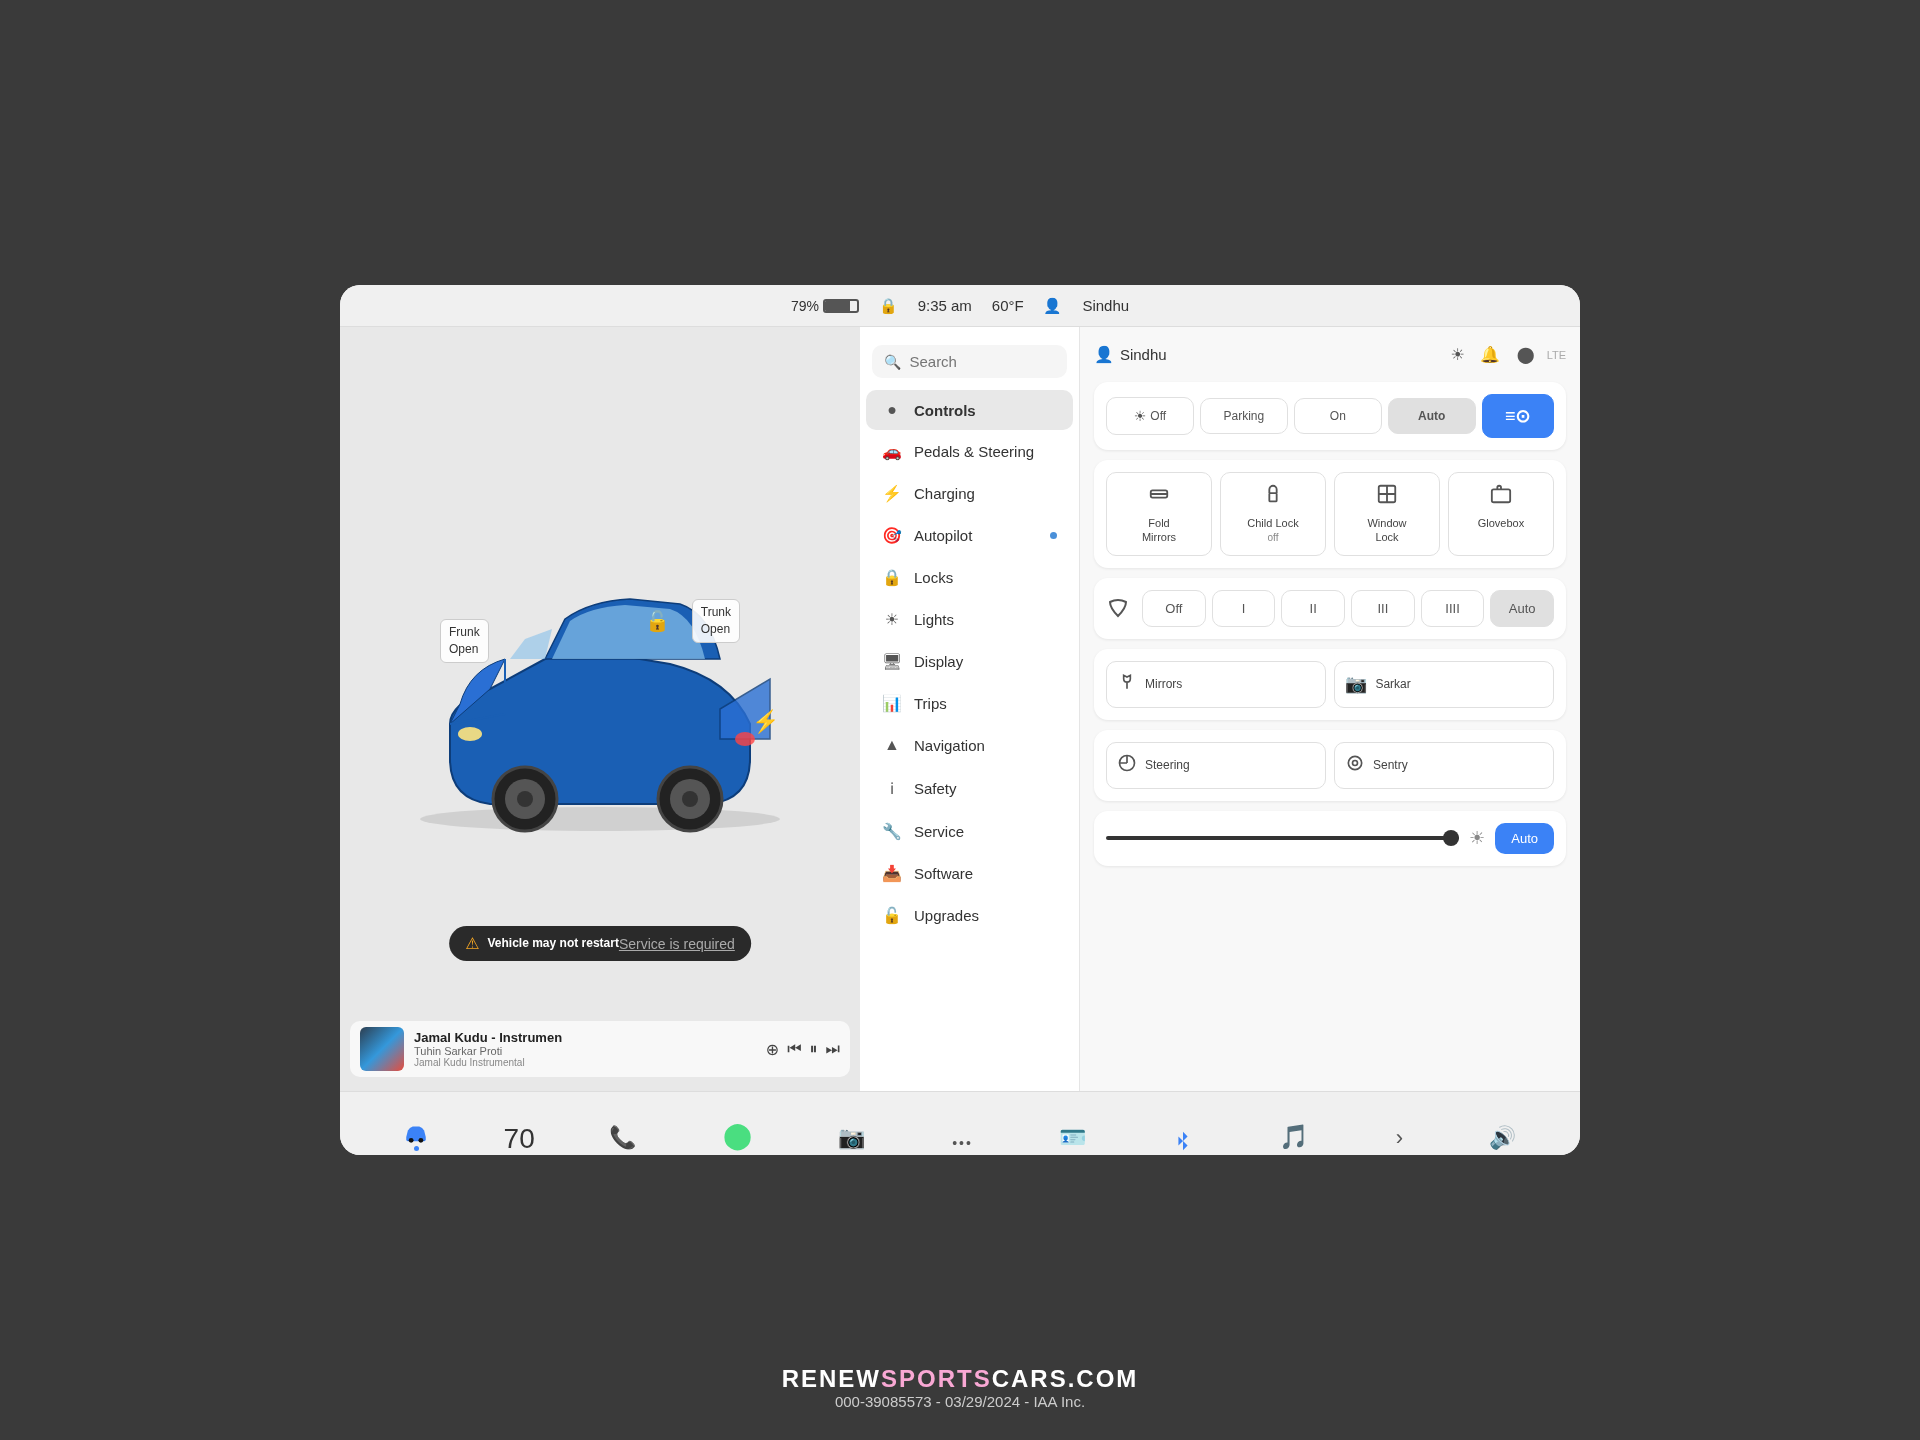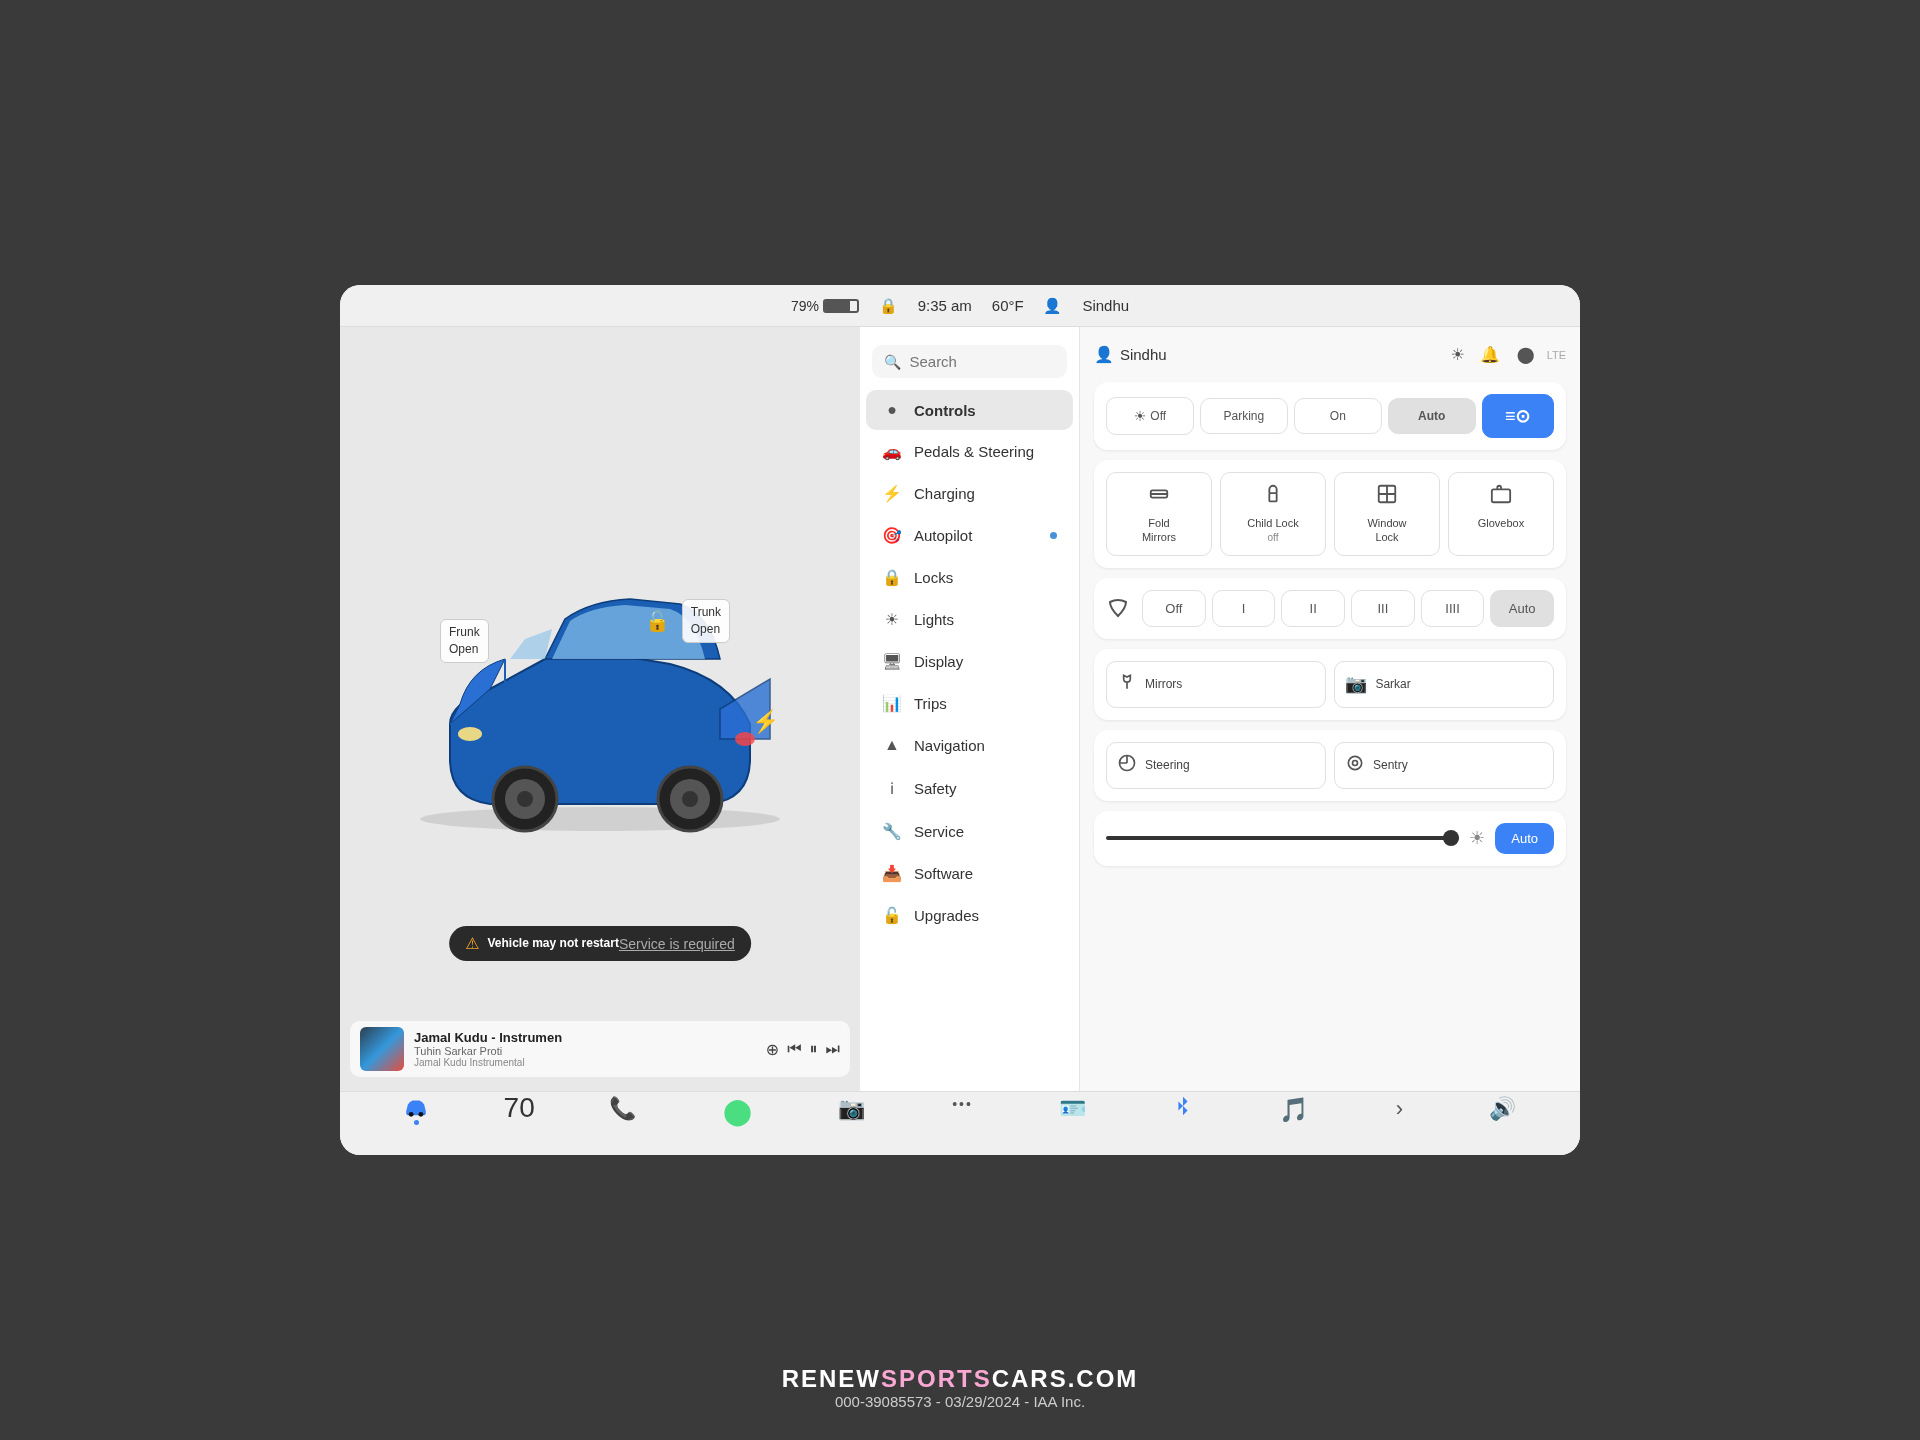--- a/index.html
+++ b/index.html
@@ -98,21 +98,21 @@
       background: rgba(255,255,255,0.9);
       border: 1px solid #ccc;
       border-radius: 6px;
       padding: 4px 8px;
       font-size: 12px;
       color: #333;
       font-weight: 500;
       line-height: 1.4;
     }
     .frunk-label { top: 60px; left: 50px; }
-    .trunk-label { top: 40px; right: 80px; }
+    .trunk-label { top: 40px; right: 70px; }
     .lock-icon-car {
       position: absolute;
       top: 50px;
       right: 140px;
       font-size: 20px;
     }
     .charging-icon-car {
       position: absolute;
       right: 30px;
       top: 50%;
@@ -372,21 +372,21 @@
       font-size: 13px;
       font-weight: 500;
       cursor: pointer;
     }
     
     .bottom-bar {
       height: 64px;
       background: #f0f0f0;
       border-top: 1px solid #ddd;
       display: flex;
-      align-items: flex-start;
+      align-items: flex-end;
       justify-content: space-around;
       padding: 0 20px;
       flex-shrink: 0;
     }
     .bottom-btn {
       display: flex;
       flex-direction: column;
       align-items: center;
       gap: 2px;
       background: none;

